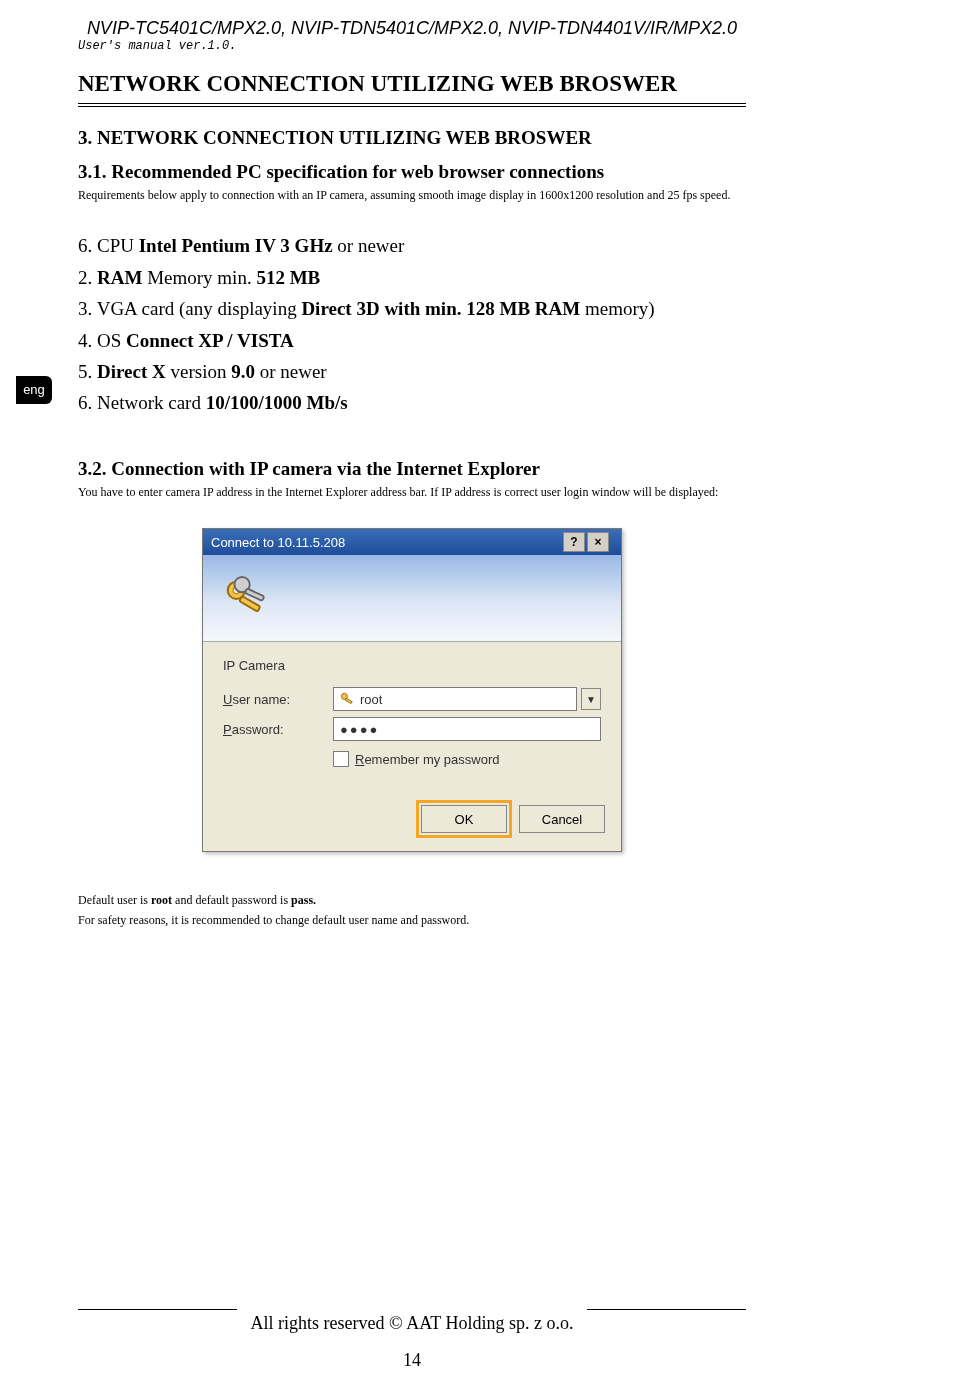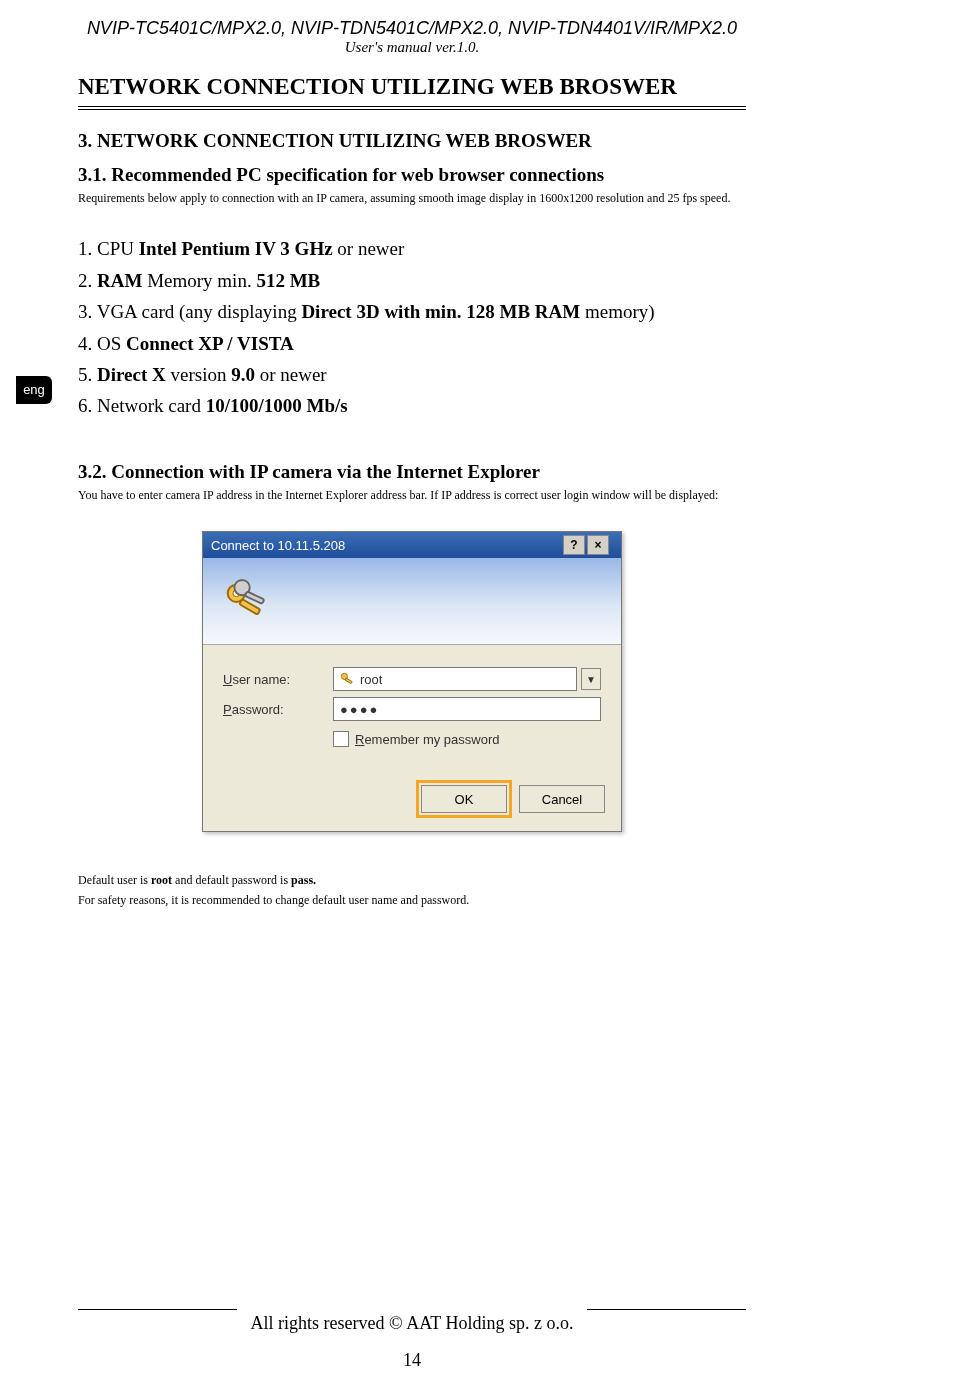--- a/index.html
+++ b/index.html
@@ -17,24 +17,23 @@
     padding: 18px 78px 0 78px;
     box-sizing: border-box;
   }
   .header-line1 {
     text-align: center;
     font-style: italic;
     font-size: 18px;
     font-family: Arial, sans-serif;
   }
   .header-line2 {
-    text-align: center;
     font-style: italic;
-    font-size: 15px;
-    font-family: Liberation Serif, serif;
+    font-size: 12px;
+    font-family: Liberation Mono, monospace;
     margin-bottom: 18px;
   }
   .section-title {
     font-weight: bold;
     font-size: 23px;
     margin-bottom: 6px;
   }
   .dbl-rule {
     border: 0;
     border-top: 4px double #000;
@@ -207,21 +206,21 @@
   <hr class="dbl-rule">
 
   <div class="subheading">3. NETWORK CONNECTION UTILIZING WEB BROSWER</div>
   <div class="subheading">3.1. Recommended PC specification for web browser connections</div>
   <div class="body-text">Requirements below  apply to connection with an IP camera, assuming smooth image display in 1600x1200 resolution and 25 fps speed.</div>
 
   <div class="eng-tab">eng</div>
 
   <div class="spec-list">
     <div>
-      <span>1. CPU </span><b>Intel Pentium IV 3 GHz</b><span> or newer</span>
+      <span>6. CPU </span><b>Intel Pentium IV 3 GHz</b><span> or newer</span>
     </div>
     <div>
       <span>2. </span><b>RAM</b><span> Memory min. </span><b>512 MB</b>
     </div>
     <div>
       <span>3. VGA card (any displaying </span><b>Direct 3D with min. 128 MB RAM</b><span> memory)</span>
     </div>
     <div>
       <span>4. OS </span><b>Connect XP / VISTA</b>
     </div>
@@ -249,20 +248,21 @@
       <div class="banner">
         <svg class="key-icon" viewBox="0 0 48 48">
           <circle cx="16" cy="16" r="9" fill="#f2c14e" stroke="#9a6a00" stroke-width="2"></circle>
           <circle cx="16" cy="16" r="3.5" fill="#fff6dc" stroke="#9a6a00"></circle>
           <rect x="22" y="22" width="22" height="6" rx="2" fill="#f2c14e" stroke="#9a6a00" stroke-width="2" transform="rotate(30 22 22)"></rect>
           <circle cx="22" cy="10" r="8" fill="#cfcfcf" stroke="#666" stroke-width="2"></circle>
           <rect x="27" y="14" width="20" height="5" rx="2" fill="#cfcfcf" stroke="#666" stroke-width="2" transform="rotate(25 27 14)"></rect>
         </svg>
       </div>
       <div class="dlg-body">
+        <div style="margin-bottom:14px;">IP Camera</div>
 
         <div class="dlg-row">
           <div class="dlg-label">
             <span class="u">U</span><span>ser name:</span>
           </div>
           <div class="dlg-input">
             <svg class="mini-key" viewBox="0 0 16 16">
               <circle cx="5" cy="5" r="3.5" fill="#f2c14e" stroke="#9a6a00"></circle>
               <rect x="7" y="7" width="8" height="2.5" fill="#f2c14e" stroke="#9a6a00" transform="rotate(30 7 7)"></rect>
             </svg>

